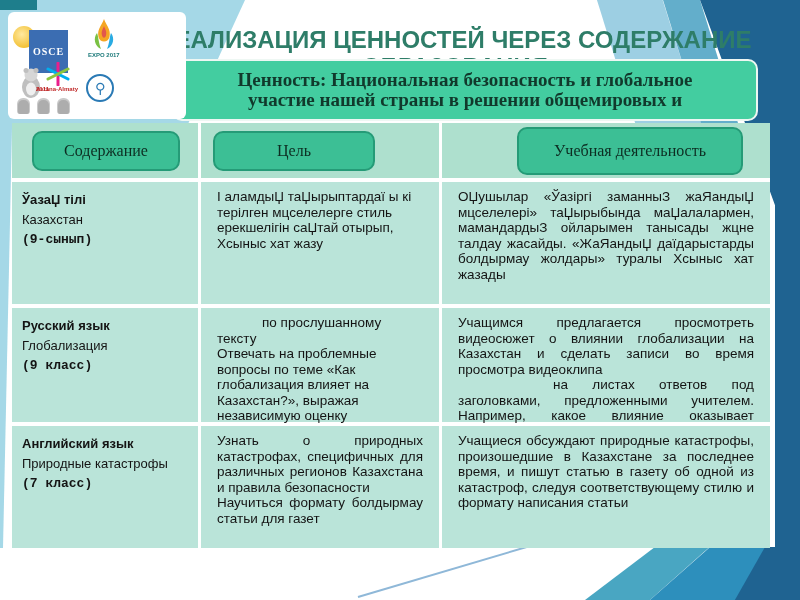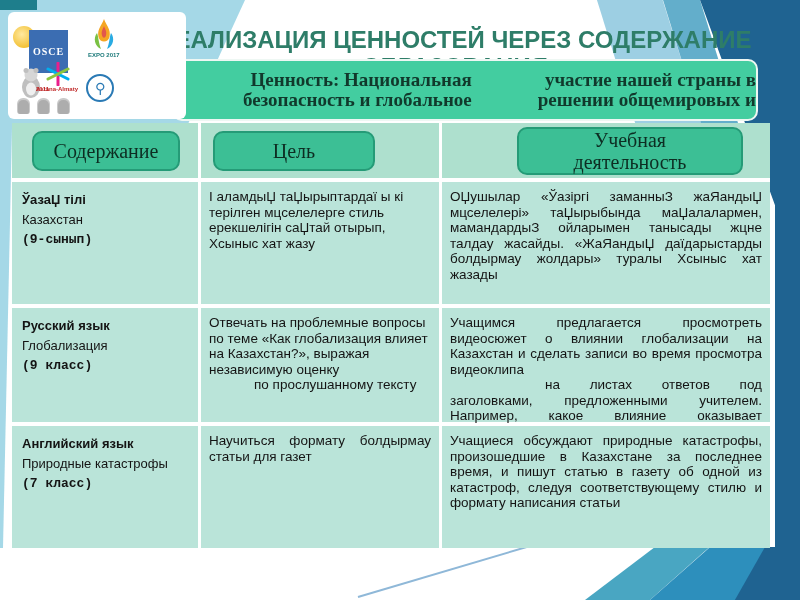--- a/index.html
+++ b/index.html
@@ -27,21 +27,21 @@
   .br-shape-c{left:730px;top:547px;width:70px;height:53px;background:#1f6391;
     clip-path:polygon(50% 0,100% 0,100% 100%,7% 100%);}
   .thin-line{left:358px;top:596px;width:183px;height:2px;background:#8fb8d8;
     transform:rotate(-16.5deg);transform-origin:left center;}
   
   .slide-title{position:absolute;left:150px;top:26px;width:610px;z-index:1;
     text-align:center;font-weight:bold;font-size:24px;line-height:27px;color:#2e7d68;}
   
   .value-box{position:absolute;left:172px;top:59px;width:586px;height:62px;z-index:2;
     background:#43cda0;border:2px solid #eef7f3;border-radius:10px;box-sizing:border-box;
-    display:flex;flex-direction:row;align-items:center;justify-content:center;
+    display:flex;flex-direction:column;align-items:center;justify-content:center;
     font-family:"Liberation Serif","DejaVu Serif",serif;font-weight:bold;
     font-size:19px;line-height:20px;color:#11392c;text-align:right;}
   
   .logo-card{position:absolute;left:8px;top:12px;width:178px;height:107px;z-index:3;
     background:#ffffff;border-radius:6px;}
   .logo-card *{position:absolute;}
   .osce-sun{left:5px;top:14px;width:22px;height:22px;border-radius:50%;
     background:radial-gradient(circle at 40% 38%,#ffe9a0 0%,#f3c238 70%,#e8ae1e 100%);}
   .osce-box{left:21px;top:18px;background:#3b6db2;color:#fff;font-size:10px;font-weight:bold;
     letter-spacing:1px;padding:16px 4px;font-family:"Liberation Serif",serif;}
@@ -59,26 +59,26 @@
     background:#adadad;border-radius:5px 5px 2px 2px;box-shadow:0 -1px 0 1px #c9c9c9;}
   
   .table{position:absolute;left:12px;top:123px;width:758px;height:425px;z-index:2;
     background:#ffffff;display:grid;
     grid-template-columns:186px 238px 328px;
     grid-template-rows:55px 122px 114px 122px;
     column-gap:3px;row-gap:4px;}
   .hcell{background:#aee0ce;position:relative;}
   .hbtn{position:absolute;background:#3cbf95;border:2px solid #259b77;border-radius:10px;
     box-sizing:border-box;display:flex;align-items:center;justify-content:center;
-    font-family:"Liberation Serif","DejaVu Serif",serif;font-size:20px;line-height:22px;
+    font-family:"Liberation Serif","DejaVu Serif",serif;font-size:16px;line-height:22px;
     color:#0d2d22;text-align:center;}
   .hbtn1{left:20px;top:8px;width:148px;height:40px;}
   .hbtn2{left:12px;top:8px;width:162px;height:40px;}
   .hbtn3{left:75px;top:4px;width:226px;height:48px;padding:0 22px;}
-  .cell{background:#bae4d9;padding:7px 8px;box-sizing:border-box;
+  .cell{background:#bae4d9;padding:7px 16px;box-sizing:border-box;
     font-size:13.5px;line-height:15.5px;color:#141414;}
   .cell.subjcol{padding:8px 6px 8px 10px;font-size:13px;line-height:20px;}
   .subj{font-weight:bold;}
   .grade{font-weight:bold;font-family:Liberation Mono, monospace;}
   .just{text-align:justify;}
   .goal-indent{text-indent:45px;}
   .act-indent{text-indent:95px;}
   .p + .p{margin-top:0;}
 </style>
 </head>
@@ -165,34 +165,35 @@
     <div class="cell just">
       <div class="p">ОЏушылар «Ўазіргі заманныЗ жаЯандыЏ мцселелері» таЏырыбында маЏалалармен, мамандардыЗ ойларымен танысады жцне талдау жасайды. «ЖаЯандыЏ даїдарыстарды болдырмау жолдары» туралы Хсыныс хат жазады</div>
     </div>
 
     <div class="cell subjcol">
       <div class="subj">Русский язык</div>
       <div>Глобализация</div>
       <div class="grade">(9 класс)</div>
     </div>
     <div class="cell">
+      <div class="p goal-indent">по прослушанному тексту</div>
       <div class="p">Отвечать на проблемные вопросы по теме «Как глобализация влияет на Казахстан?», выражая независимую оценку</div>
-      <div class="p goal-indent">по прослушанному тексту</div>
     </div>
     <div class="cell just">
       <div class="p">Учащимся предлагается просмотреть видеосюжет о влиянии глобализации на Казахстан и сделать записи во время просмотра видеоклипа</div>
       <div class="p act-indent">на листах ответов под заголовками, предложенными учителем. Например, какое влияние оказывает глобализация на язык, культуру, обычаи, традиции, еду и товары.</div>
     </div>
 
     <div class="cell subjcol">
       <div class="subj">Английский язык</div>
       <div>Природные катастрофы</div>
       <div class="grade">(7 класс)</div>
     </div>
     <div class="cell just">
+      <div class="p">Узнать о природных катастрофах, специфичных для различных регионов Казахстана и правила безопасности</div>
       <div class="p">Научиться формату болдырмау статьи для газет</div>
     </div>
     <div class="cell just">
       <div class="p">Учащиеся обсуждают природные катастрофы, произошедшие в Казахстане за последнее время, и пишут статью в газету об одной из катастроф, следуя соответствующему стилю и формату написания статьи</div>
     </div>
 
   </div>
 
 </div>
 

